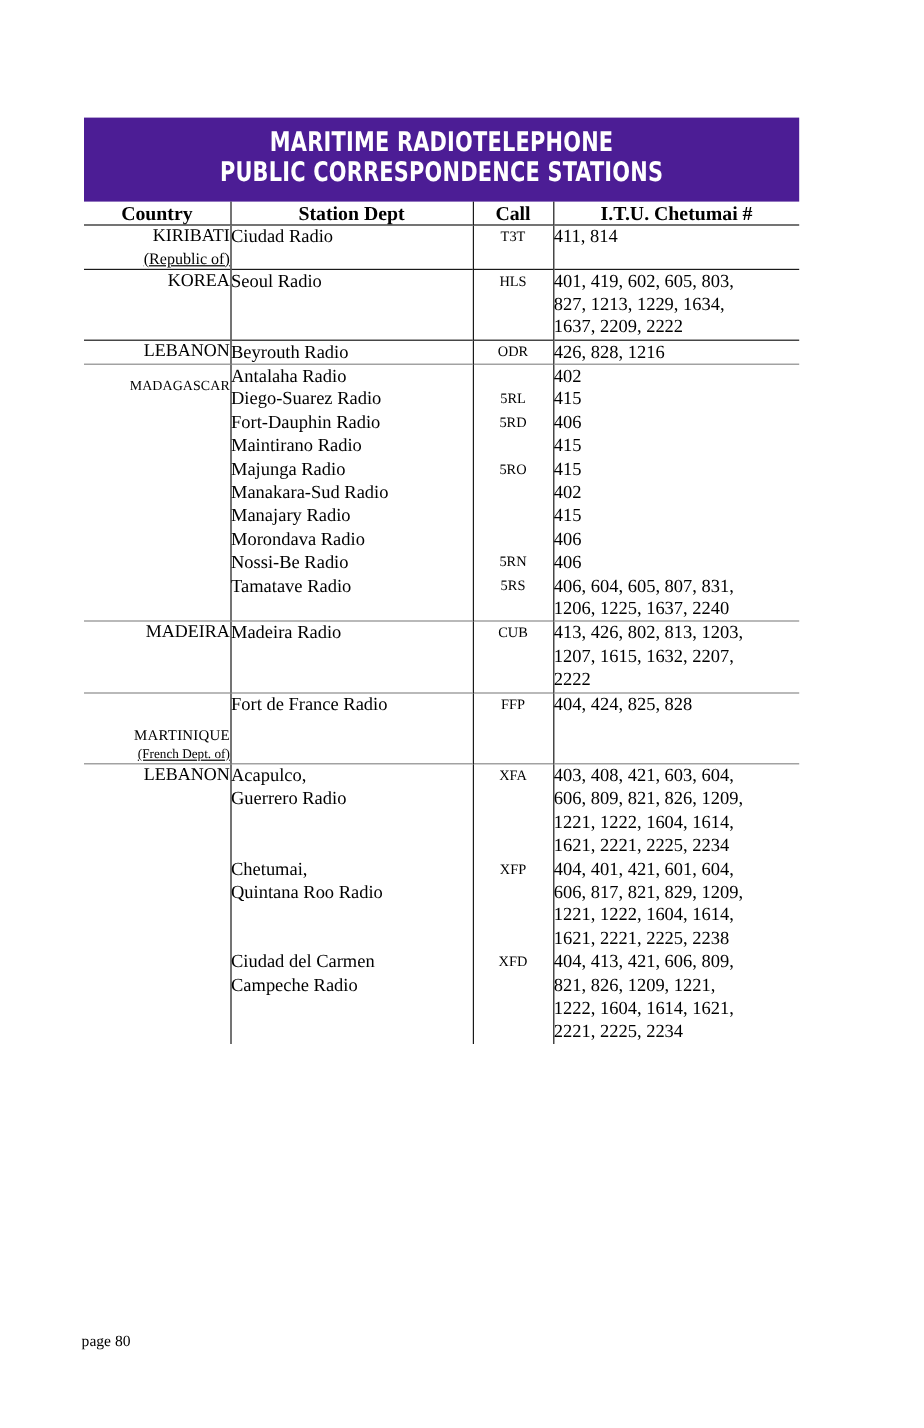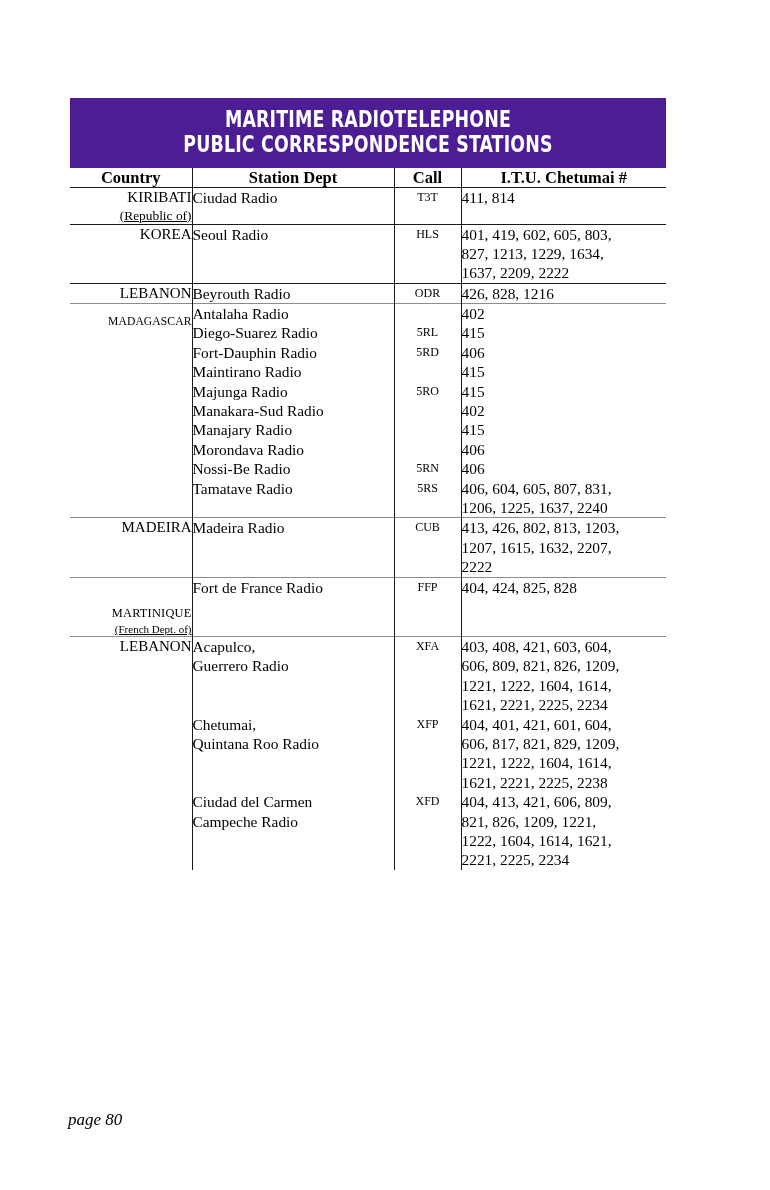--- a/index.html
+++ b/index.html
@@ -144,22 +144,21 @@
   .stack-line.blank { color: transparent; }
 
   .pad-bottom-lg { padding-bottom: 26px; }
   .pad-bottom-xl { padding-bottom: 52px; }
 
   
   .folio {
     position: absolute;
     left: 68px;
     top: 1110px;
-    font-size: 17px;
-    font-style: italic;
+    font-size: 13px;
     font-family: "Liberation Serif", "DejaVu Serif", serif;
   }
 </style>
 </head>
 <body>
 
 <div class="page">
 
   <div class="table-wrap">
 

